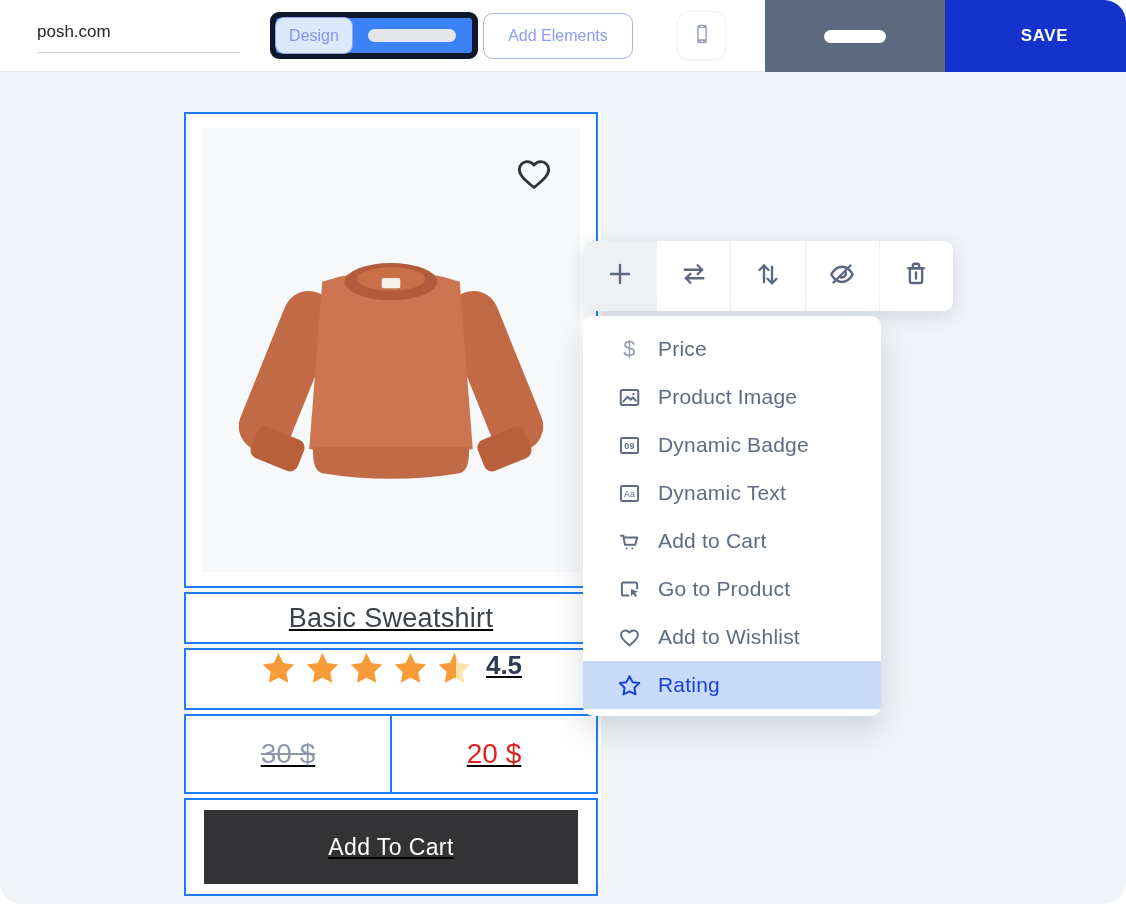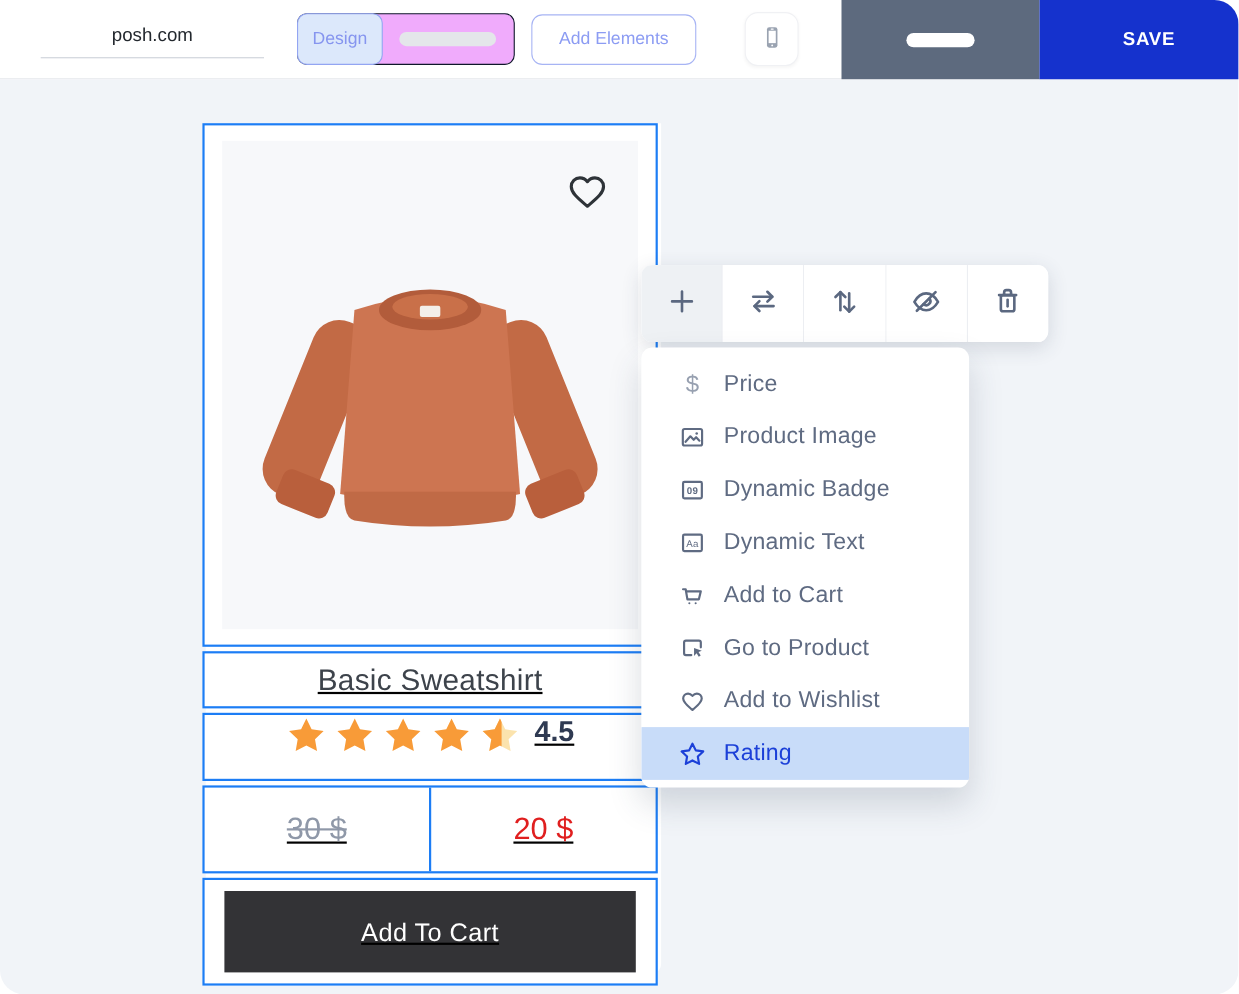--- a/index.html
+++ b/index.html
@@ -6,23 +6,23 @@
   html,body { background:#fff; font-family:"Liberation Sans", sans-serif; }
   .window{ position:relative; width:1126px; height:904px; background:#fff;
            border-radius:22px; overflow:hidden; }
 
   
   .topbar{ position:absolute; inset:0 0 auto 0; height:72px; background:#fff;
            border-bottom:1px solid #e9ebef; z-index:20; }
   .site-field{ position:absolute; left:37px; top:16px; width:203px; border:none;
            border-bottom:1px solid #ccd1d9; font-size:17px; color:#23282e;
            padding:6px 0 10px; background:transparent; outline:none;
-           font-family:"Liberation Sans", sans-serif;text-align:center; }
+           font-family:"Liberation Sans", sans-serif; }
   .design-group{ position:absolute; left:270px; top:12px; height:47px; display:flex;
-           border-radius:9px; background:#f0abfc; border:1px solid #0f172a; }
+           border-radius:9px; background:#3b82f6; border:6px solid #0f172a; }
   .design-seg{ width:78px; margin:-1px; border:1.5px solid #93a5f2; background:#dce8fb;
            color:#8695ef; border-radius:9px; display:flex; align-items:center;
            justify-content:center; font-size:16px; cursor:pointer; }
   .placeholder-seg{ width:120px; display:flex; align-items:center; justify-content:center; }
   .placeholder-pill{ width:88px; height:13px; border-radius:7px; background:#e4e6ea; }
   .add-elements-btn{ position:absolute; left:483px; top:13px; width:150px; height:46px;
            border-radius:10px; border:1.5px solid #a7b4f4; color:#8c9cf3; background:#fff;
            font-size:16px; display:flex; align-items:center; justify-content:center;
            cursor:pointer; font-family:"Liberation Sans", sans-serif; }
   .device-btn{ position:absolute; left:677px; top:11px; width:49px; height:49px;

